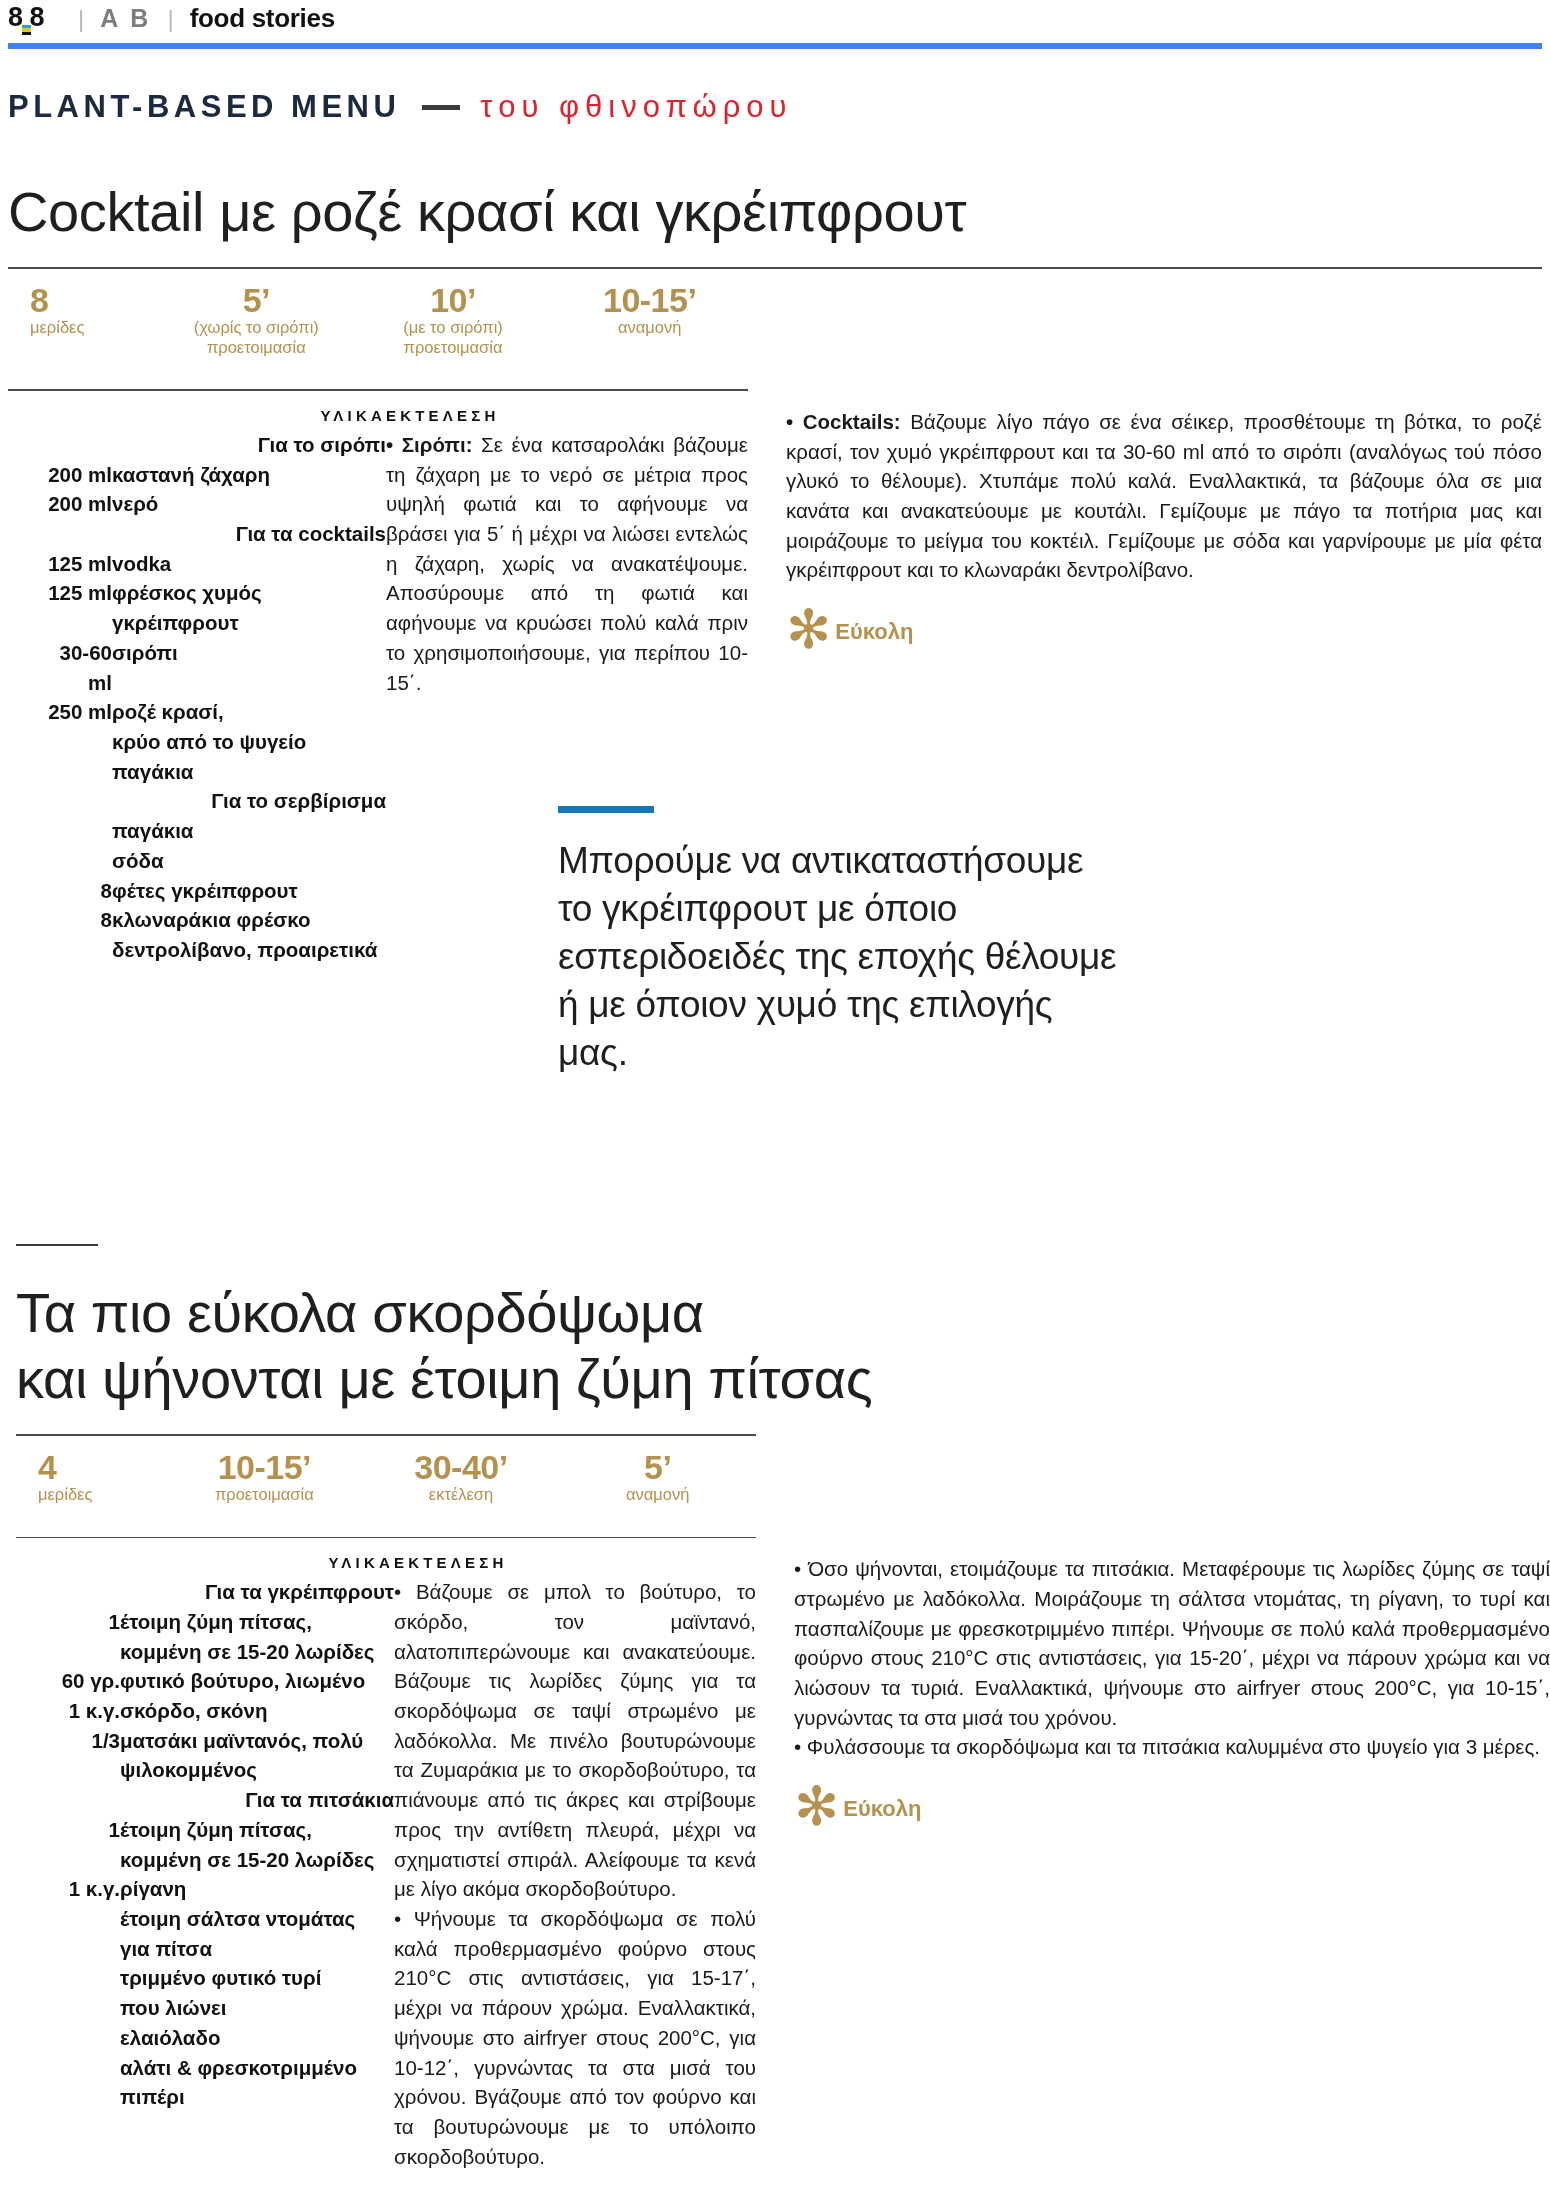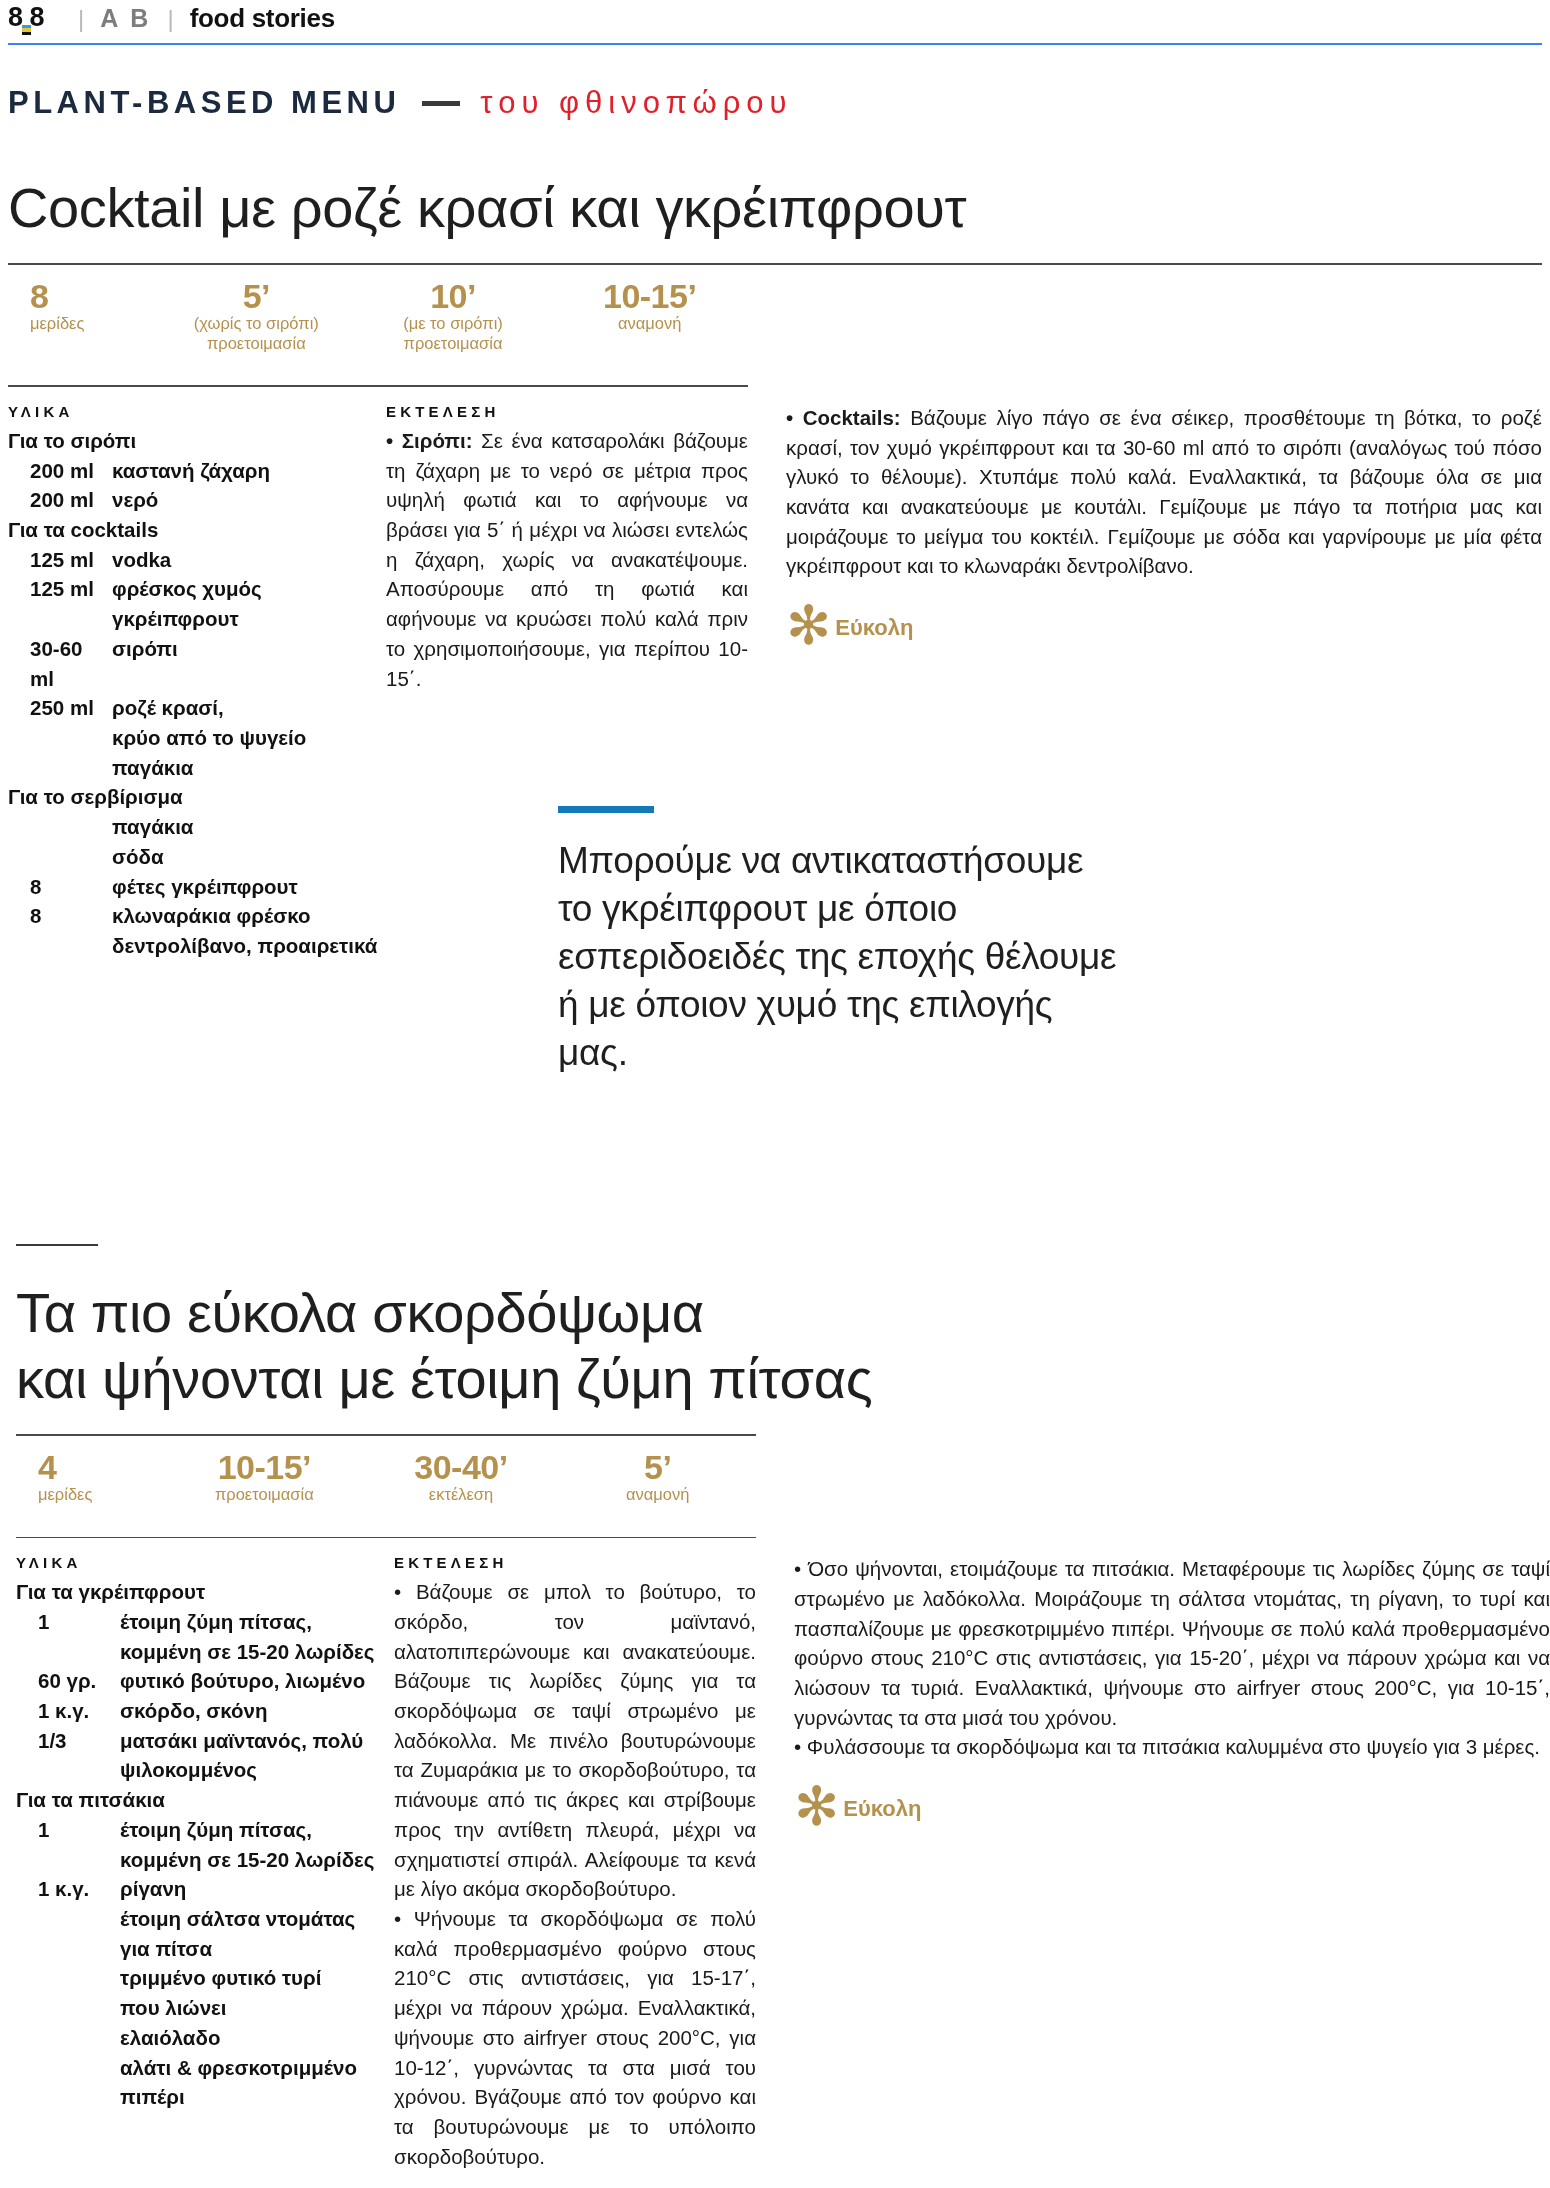--- a/index.html
+++ b/index.html
@@ -9,21 +9,21 @@
     font-family:"Liberation Sans", sans-serif;
     color:#1a1a1a;
     overflow:hidden;
   }
   .page{ position:relative; width:1550px; height:2188px; padding:0 0 0 0; }
 
   
   .masthead{
     display:flex; align-items:flex-end; gap:0;
     padding:4px 0 12px 0;
-    border-bottom:2px solid #3b82f6;
+    border-bottom:6px solid #3b82f6;
     margin:0 8px 0 8px;
   }
   .folio{ position:relative; font-weight:bold; font-size:27px; letter-spacing:-0.5px; color:#111; line-height:1; padding-right:18px;}
   .folio .sq{ position:absolute; left:14px; bottom:-4px; width:9px; height:10px; }
   .folio .sq i{ display:block; height:3.3px; }
   .folio .sq i:nth-child(1){ background:#29a3dc; }
   .folio .sq i:nth-child(2){ background:#e8c33a; }
   .folio .sq i:nth-child(3){ background:#111; }
   .sep{ color:#b9b9b9; font-size:24px; font-weight:300; padding:0 16px; line-height:1; }
   .ab{ font-size:25px; letter-spacing:3px; color:#7d7d7d; font-weight:700; line-height:1; }
@@ -50,21 +50,21 @@
 
   
   .meta{ display:flex; padding:14px 0 10px 0; }
   .meta .cell{ flex:1; text-align:center; color:#b5914e; }
   .meta .cell.first{ flex:0 0 150px; text-align:left; padding-left:22px; }
   .meta .num{ font-size:34px; font-weight:bold; line-height:1.02; letter-spacing:-0.5px; }
   .meta .lbl{ font-size:16.5px; line-height:1.2; font-weight:400; }
 
   
   .cols{ display:flex; margin-top:16px; }
-  .col-ing{ width:378px; flex:0 0 378px; }
+  .col-ing{ width:378px; flex:0 0 378px;text-align:right; }
   .col-exe{ width:362px; flex:0 0 362px; }
   .col-right{ flex:1; }
 
   .kicker{
     font-size:15px; font-weight:bold; letter-spacing:4.2px; color:#111;
     margin-bottom:6px;
   }
   .subhead{ font-size:20.5px; font-weight:bold; color:#111; line-height:1.45; }
   .ing-row{ display:flex; line-height:1.45; }
   .ing-row .q{ flex:0 0 104px; font-size:20.5px; font-weight:bold; color:#111; padding-left:22px; }

